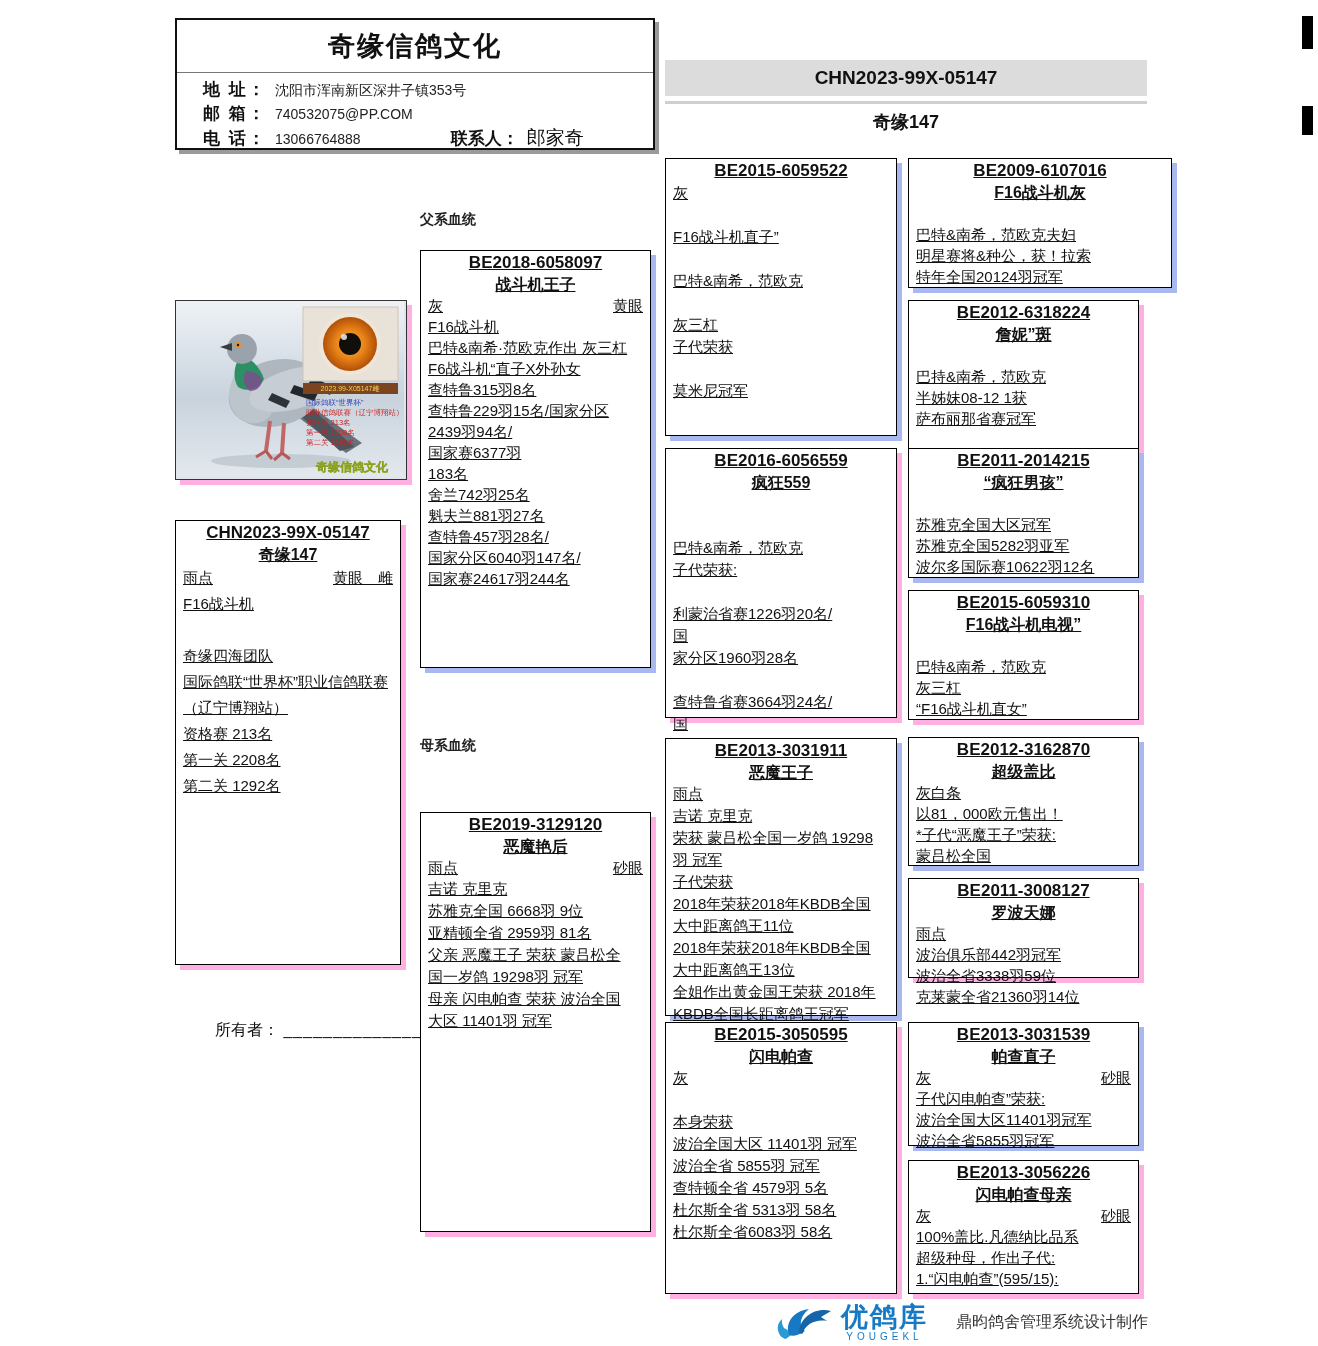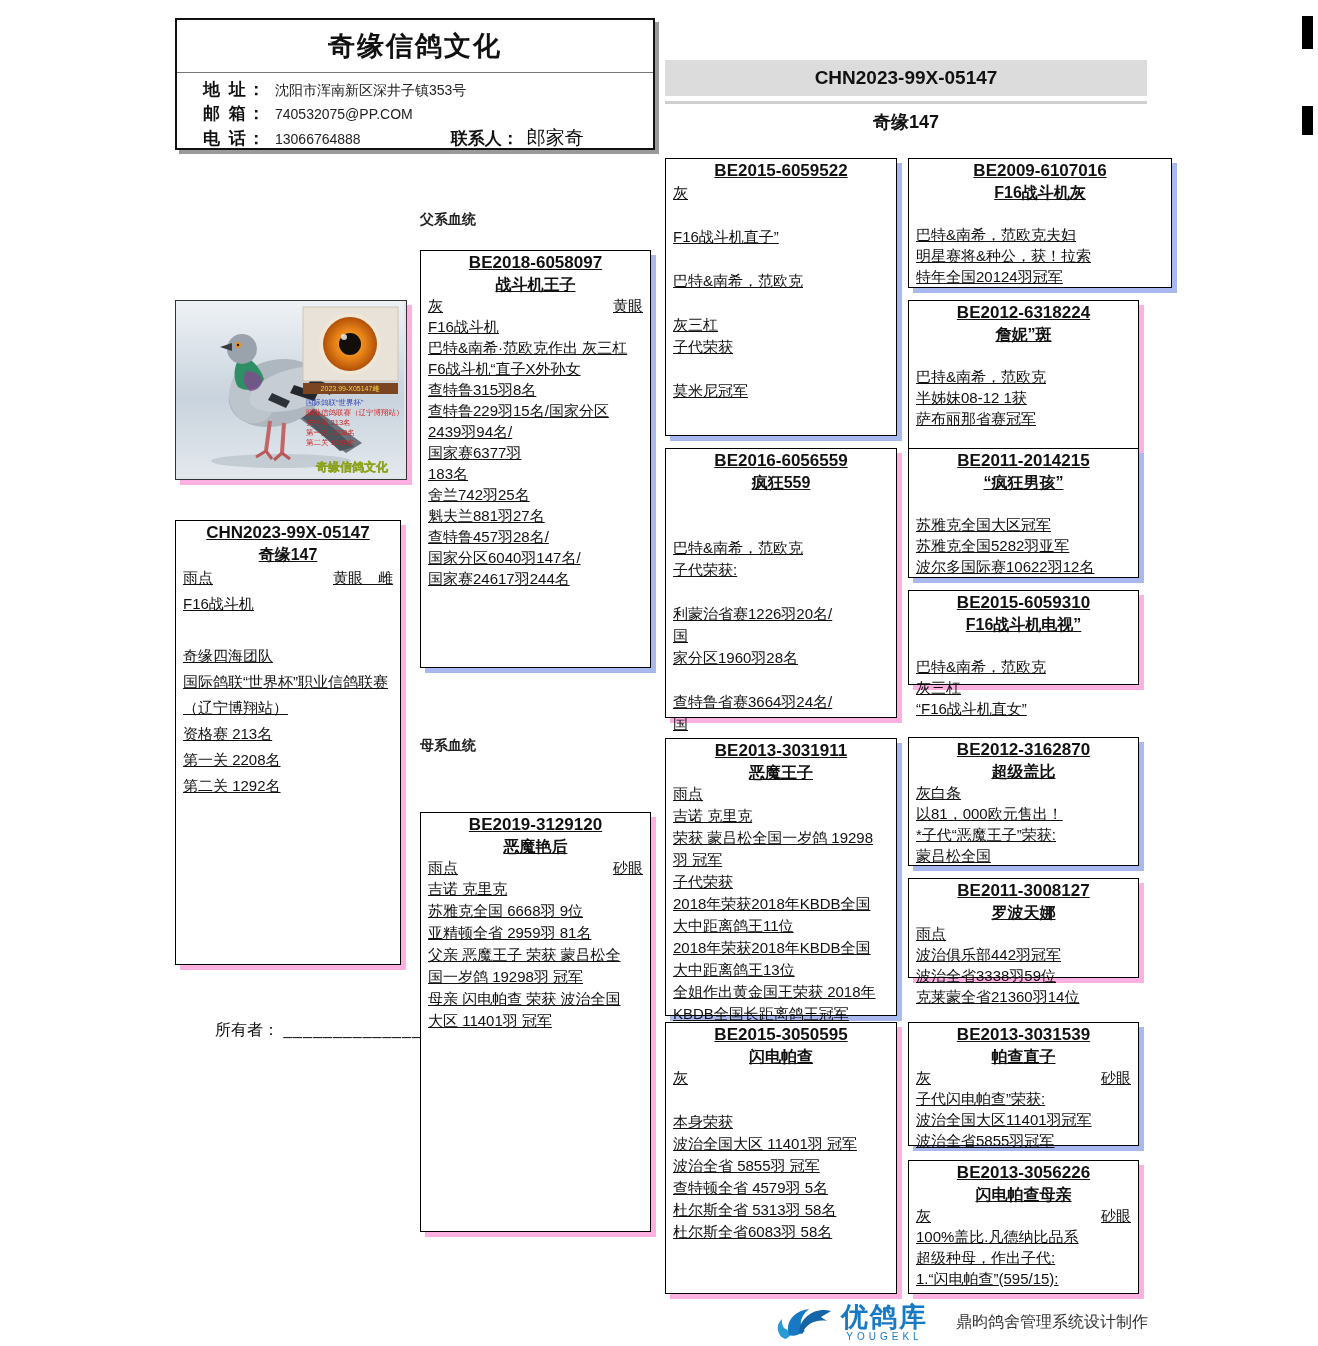--- a/index.html
+++ b/index.html
@@ -47,21 +47,21 @@
   #blk-subject{left:175px;top:520px;width:226px;height:445px;}
   #blk-father {left:420px;top:250px;width:231px;height:418px;}
   #blk-mother {left:420px;top:772px;width:231px;height:420px;margin-top:40px;}
   #blk-gp1{left:665px;top:158px;width:232px;height:278px;}
   #blk-gp2{left:665px;top:448px;width:232px;height:270px;}
   #blk-gp3{left:665px;top:738px;width:232px;height:278px;}
   #blk-gp4{left:665px;top:1022px;width:232px;height:272px;}
   #blk-ggp1{left:908px;top:158px;width:264px;height:130px;}
   #blk-ggp2{left:908px;top:300px;width:231px;height:152px;}
   #blk-ggp3{left:908px;top:448px;width:231px;height:130px;}
-  #blk-ggp4{left:908px;top:590px;width:231px;height:95px;}
+  #blk-ggp4{left:908px;top:590px;width:231px;height:130px;}
   #blk-ggp5{left:908px;top:737px;width:231px;height:129px;}
   #blk-ggp6{left:908px;top:878px;width:231px;height:100px;}
   #blk-ggp7{left:908px;top:1022px;width:231px;height:124px;}
   #blk-ggp8{left:908px;top:1160px;width:231px;height:134px;}
 
   
   .photo{position:absolute;left:175px;top:300px;width:230px;height:178px;
     border:1px solid #333;box-shadow:5px 5px 0 var(--female-shadow);background:#dfe5ea;}
   .photo svg{display:block;}
 

